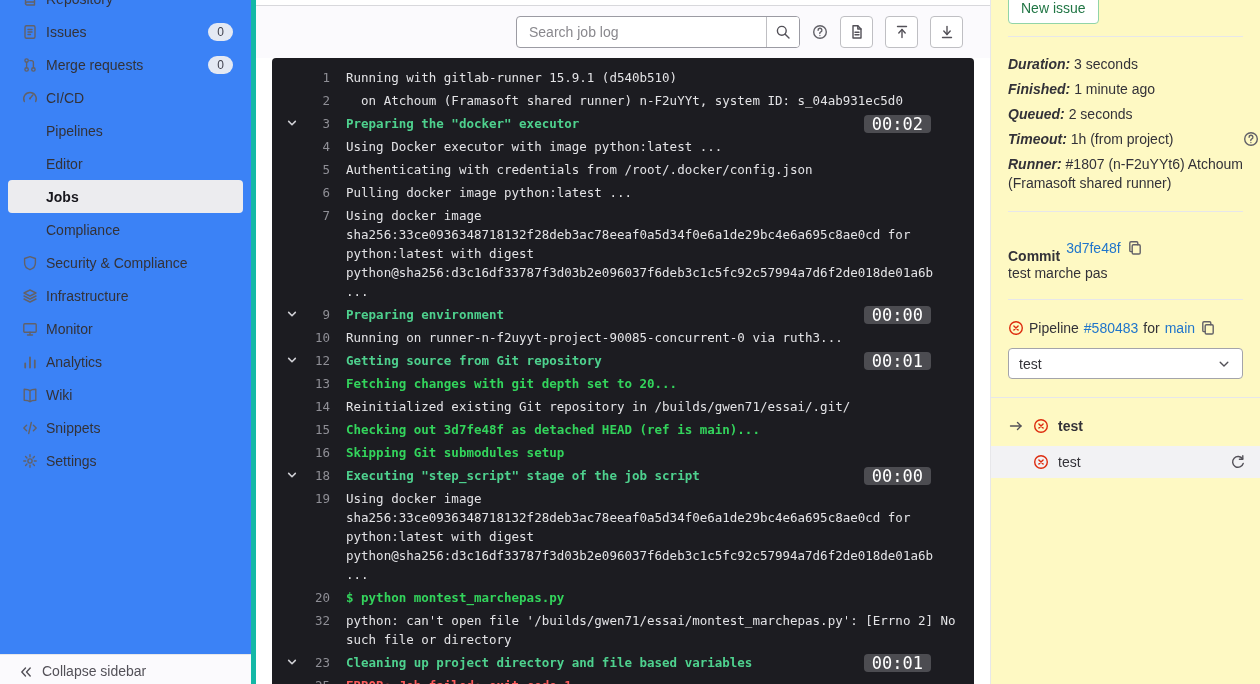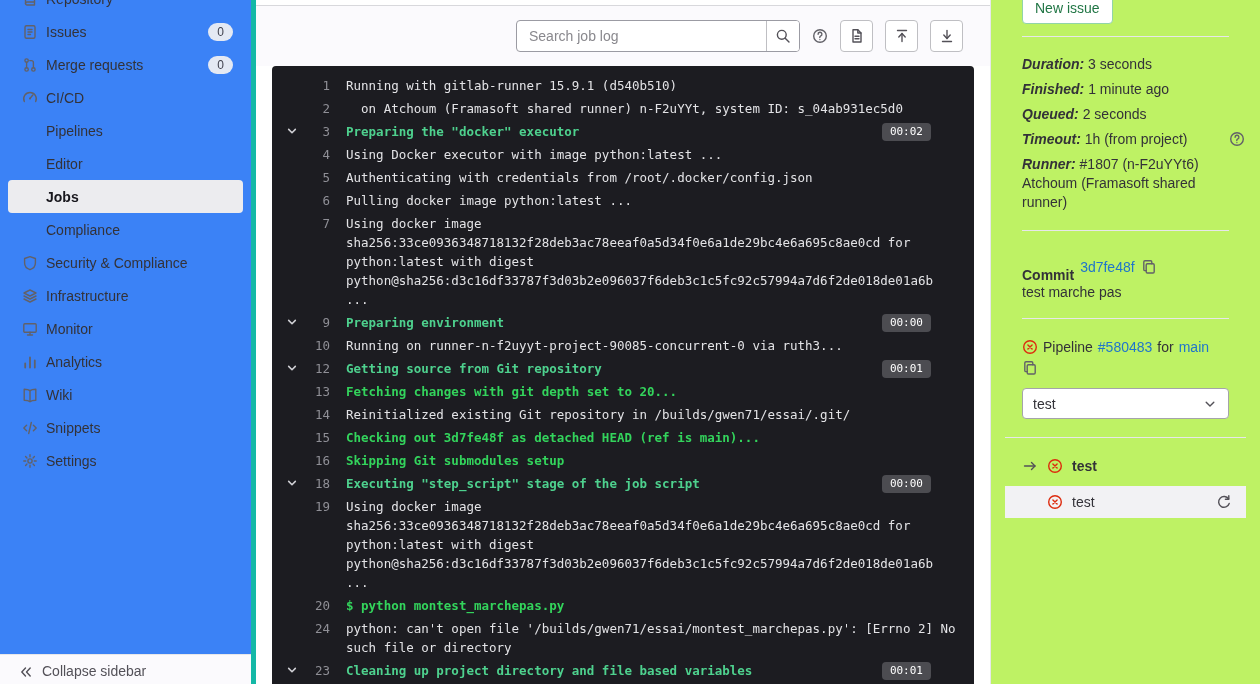--- a/index.html
+++ b/index.html
@@ -13,42 +13,42 @@
   .nav-item { height:33px; display:flex; align-items:center; padding:0 10px 0 14px; border-radius:4px; color:#333238; cursor:pointer; position:relative; }
   .nav-item .icon { margin-right:8px; color:#626168; }
   .nav-item.sub { padding-left:38px; }
   .nav-item.active { background:#ececef; font-weight:700; color:#18171d; }
   .nav-badge { margin-left:auto; background:#e4e9f3; color:#41424e; border-radius:10px; font-size:12px; line-height:18px; padding:0 9px; font-weight:400; }
   .collapse-row { position:absolute; left:0; right:0; bottom:-16px; height:46px; border-top:1px solid #e7e7ea; background:#fbfafd; display:flex; align-items:flex-start; gap:8px; padding:8px 18px; color:#535158; }
   .collapse-row .icon { margin-top:1px; }
 
   
   .main { flex:1; background:#fff; padding-top:5px; overflow:hidden; }
-  .log-header { border-top:1px solid #d8d8dc; background:#fbfafd; height:61px; display:flex; align-items:center; justify-content:flex-end; gap:12px; padding:0 27px 0 16px; }
+  .log-header { border-top:1px solid #d8d8dc; background:#fbfafd; height:53px; display:flex; align-items:center; justify-content:flex-end; gap:12px; padding:0 27px 0 16px; }
   .search-group { display:flex; width:284px; height:32px; border:1px solid #9b9ba3; border-radius:4px; background:#fff; overflow:hidden; }
   .search-group input { flex:1; border:none; outline:none; padding:0 12px; font-size:14px; font-family:"Liberation Sans",sans-serif; color:#333238; background:transparent; }
   .search-group input::placeholder { color:#89888d; }
   .search-btn { width:33px; border:none; border-left:1px solid #bfbfc3; background:#fff; display:flex; align-items:center; justify-content:center; color:#535158; cursor:pointer; }
   .icon-btn { width:33px; height:32px; border:1px solid #bfbfc3; border-radius:4px; background:#fff; display:flex; align-items:center; justify-content:center; color:#535158; cursor:pointer; }
   .help-lg { color:#626168; cursor:pointer; }
   .help-lg svg { width:19px; height:19px; }
 
   
   .log-box { margin:0 16px; background:var(--log-bg,#1c1c21); border-radius:4px; padding:8px 0 14px; font-family:"DejaVu Sans Mono", monospace; font-size:12.5px; color:#e3e3e6; }
   .log-row { display:flex; position:relative; padding:2px 16px 2px 0; line-height:19px; }
   .log-num { flex:0 0 74px; text-align:right; padding-right:16px; color:#8f8f96; cursor:pointer; }
   .log-text { flex:1; white-space:pre-wrap; overflow-wrap:anywhere; }
   .log-row.section .log-text { color:var(--section-green,#4ed18e); font-weight:bold; }
   .log-row.green .log-text { color:var(--terminal-green,#33d45c); font-weight:bold; }
   .log-row.red .log-text { color:var(--terminal-red,#ff5b5b); font-weight:bold; }
   .sec-chevron { position:absolute; left:13px; top:4px; color:#cfcfd4; cursor:pointer; }
-  .log-duration { flex:0 0 auto; align-self:flex-start; background:#4c4c51; color:#fff; border-radius:4px; font-size:11px; line-height:18px; padding:0 8px; margin:1px 27px 0 12px; }
+  .log-duration { flex:0 0 auto; align-self:flex-start; background:#4c4c51; color:#fff; border-radius:4px; font-size:17px; line-height:18px; padding:0 8px; margin:1px 27px 0 12px; }
 
   
-  .right { width:270px; min-width:270px; background:#bef264; border-left:1px solid #e7e7ea; padding:0 31px; position:relative; overflow:hidden; }
+  .right { width:270px; min-width:270px; background:#fef9c3; border-left:1px solid #e7e7ea; padding:0 17px; position:relative; overflow:hidden; }
   .right hr { border:none; border-top:1px solid #e7e7ea; }
   .new-issue-btn { margin-top:-18px; height:32px; padding:0 12px; background:#fff; border:1px solid #91d4a8; border-radius:4px; color:var(--success-green,#217645); font-size:14px; font-family:"Liberation Sans",sans-serif; cursor:pointer; }
   .hr1 { margin:12px 0 18px; }
   .detail-row { position:relative; line-height:19px; margin-bottom:6px; color:#333238; }
   .detail-label { font-weight:600;font-style:italic; }
   .detail-help { position:absolute; right:-16px; top:1px; color:#626168; cursor:pointer; }
   .hr2 { margin:18px 0 20px; }
   .commit-row { display:flex; align-items:center; gap:6px; }
   .commit-row .bold { font-weight:600;margin-top:16px; }
   .link { color:var(--accent-blue,#1f75cb); text-decoration:none; cursor:pointer; }
@@ -341,21 +341,21 @@
         </div>
         <div class="log-row plain">
           <span class="log-num">19</span>
           <span class="log-text">Using docker image sha256:33ce0936348718132f28deb3ac78eeaf0a5d34f0e6a1de29bc4e6a695c8ae0cd for python:latest with digest python@sha256:d3c16df33787f3d03b2e096037f6deb3c1c5fc92c57994a7d6f2de018de01a6b ...</span>
         </div>
         <div class="log-row green">
           <span class="log-num">20</span>
           <span class="log-text">$ python montest_marchepas.py</span>
         </div>
         <div class="log-row plain">
-          <span class="log-num">24</span>
+          <span class="log-num">32</span>
           <span class="log-text">python: can't open file '/builds/gwen71/essai/montest_marchepas.py': [Errno 2] No such file or directory</span>
         </div>
         <div class="log-row section">
           <span class="icon sec-chevron">
             <svg viewBox="0 0 16 16">
               <path d="M4.2 6.2 8 10l3.8-3.8"></path>
             </svg>
           </span>
           <span class="log-num">23</span>
           <span class="log-text">Cleaning up project directory and file based variables</span>

